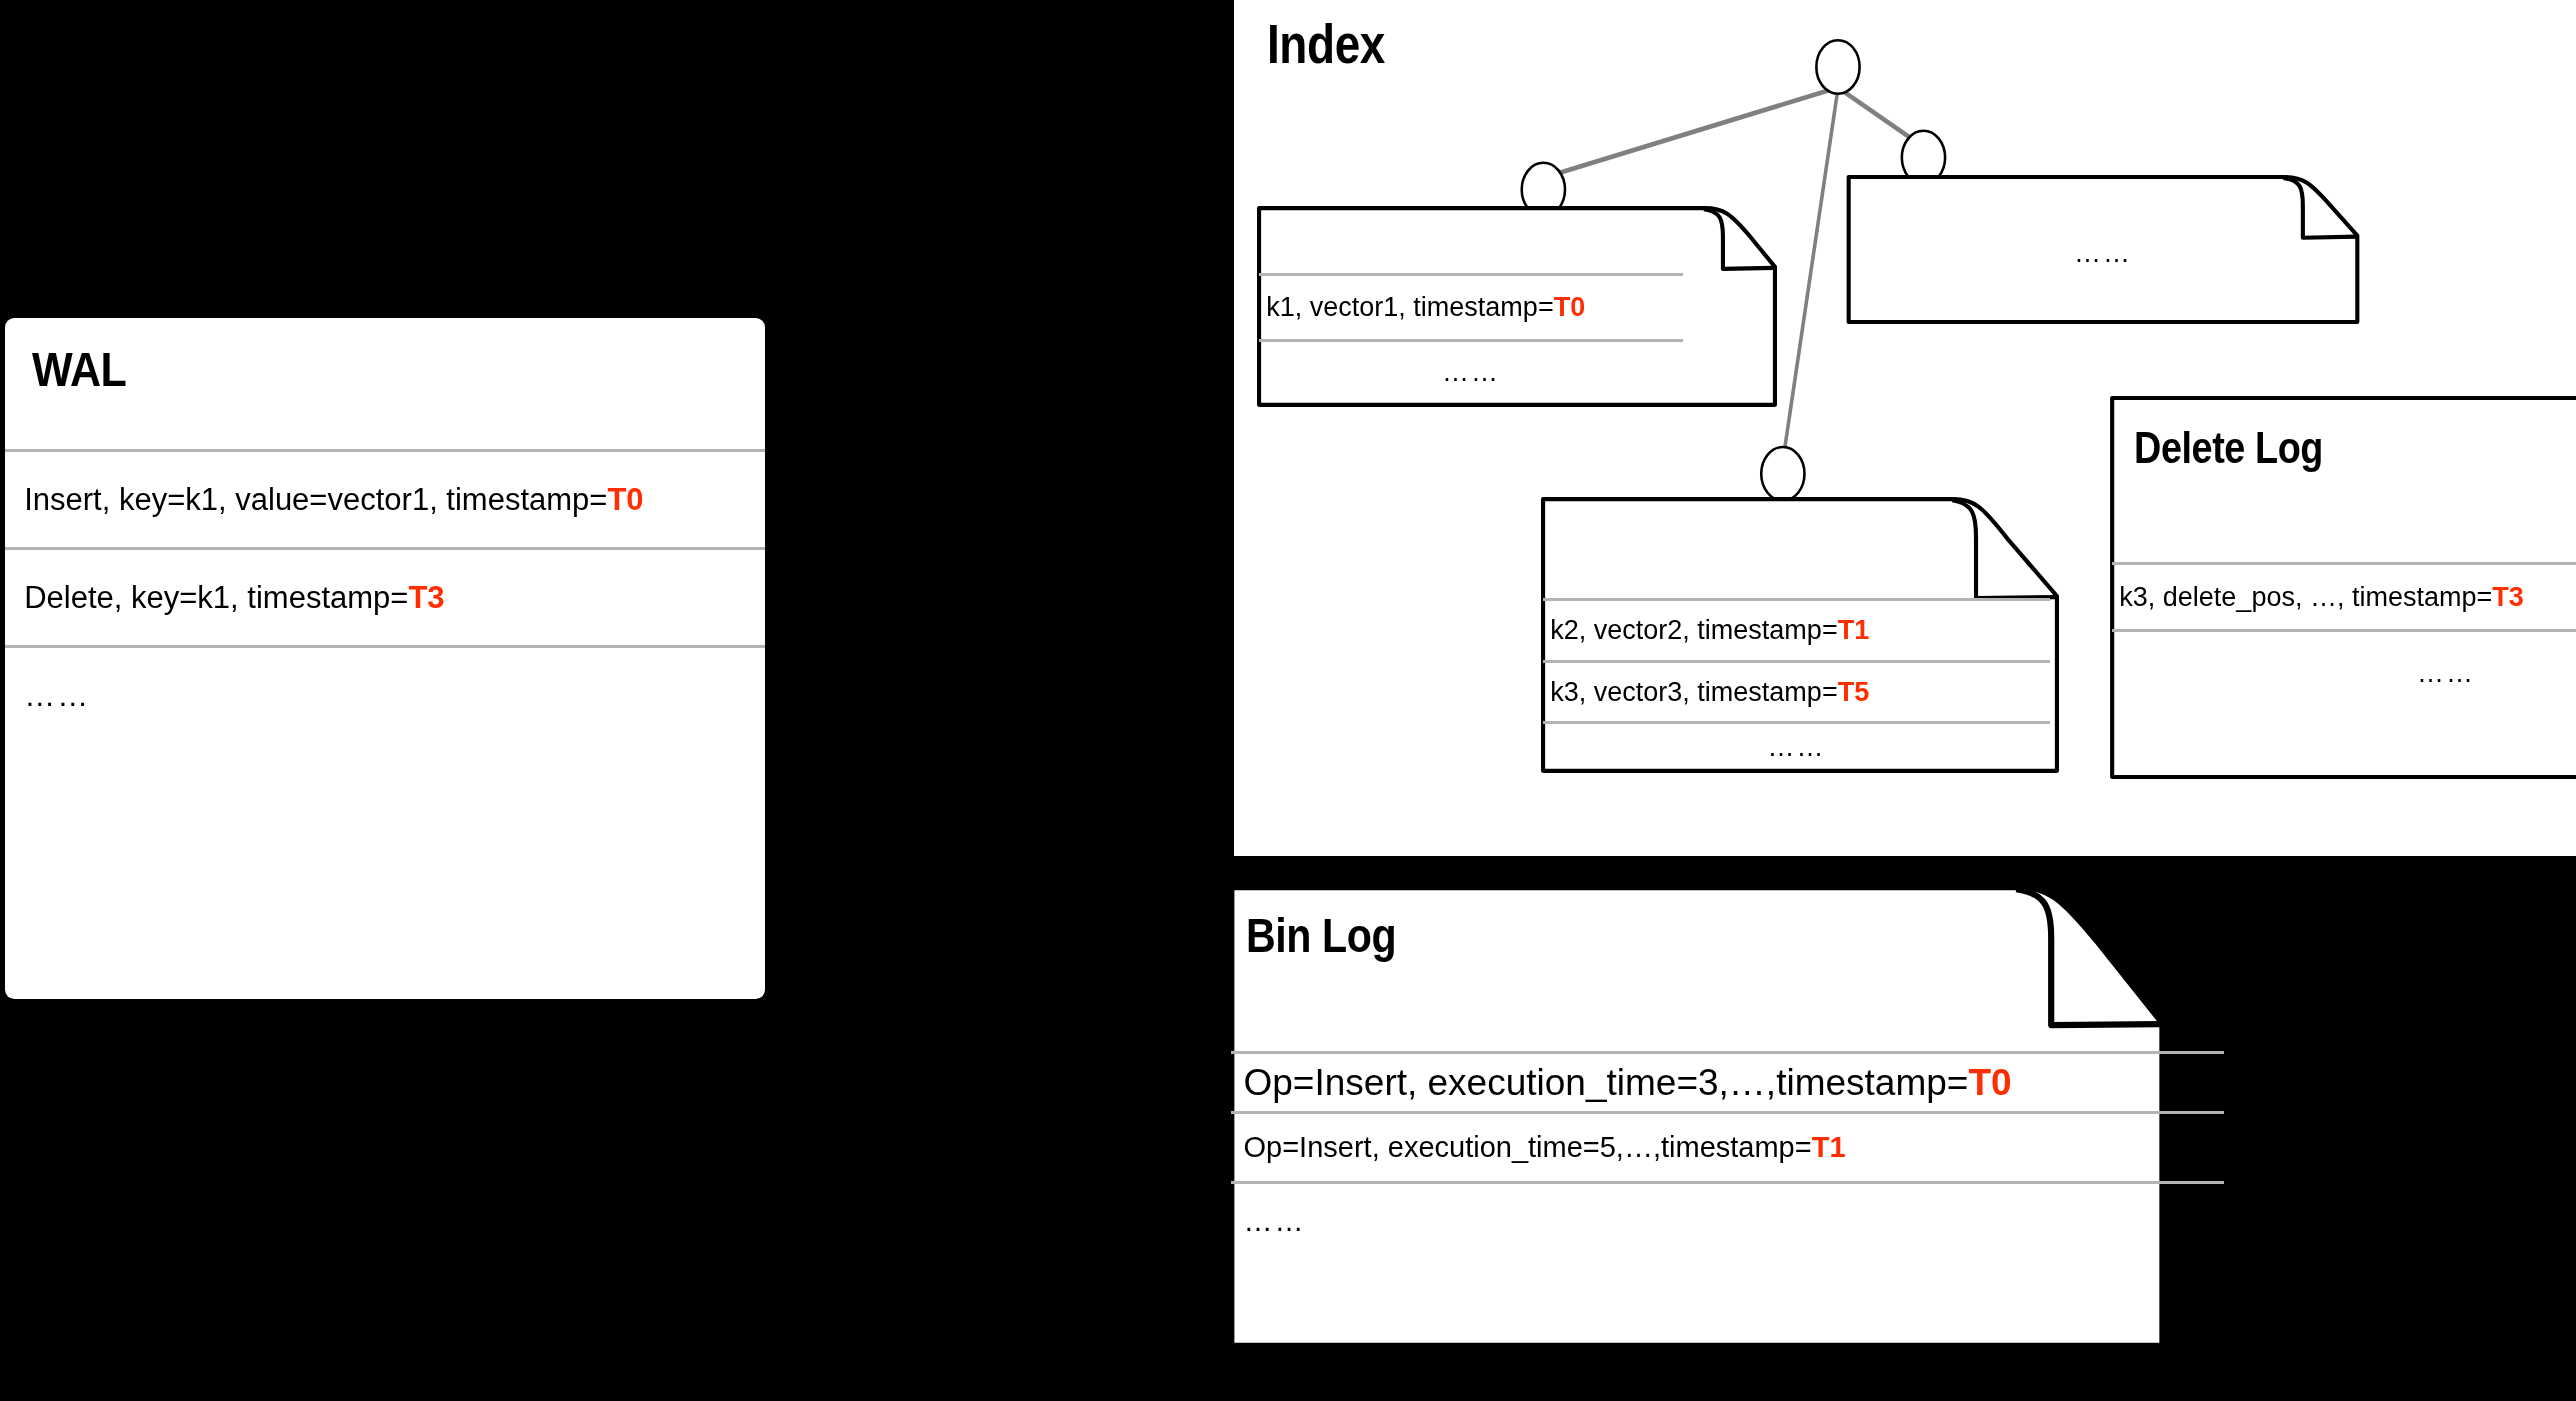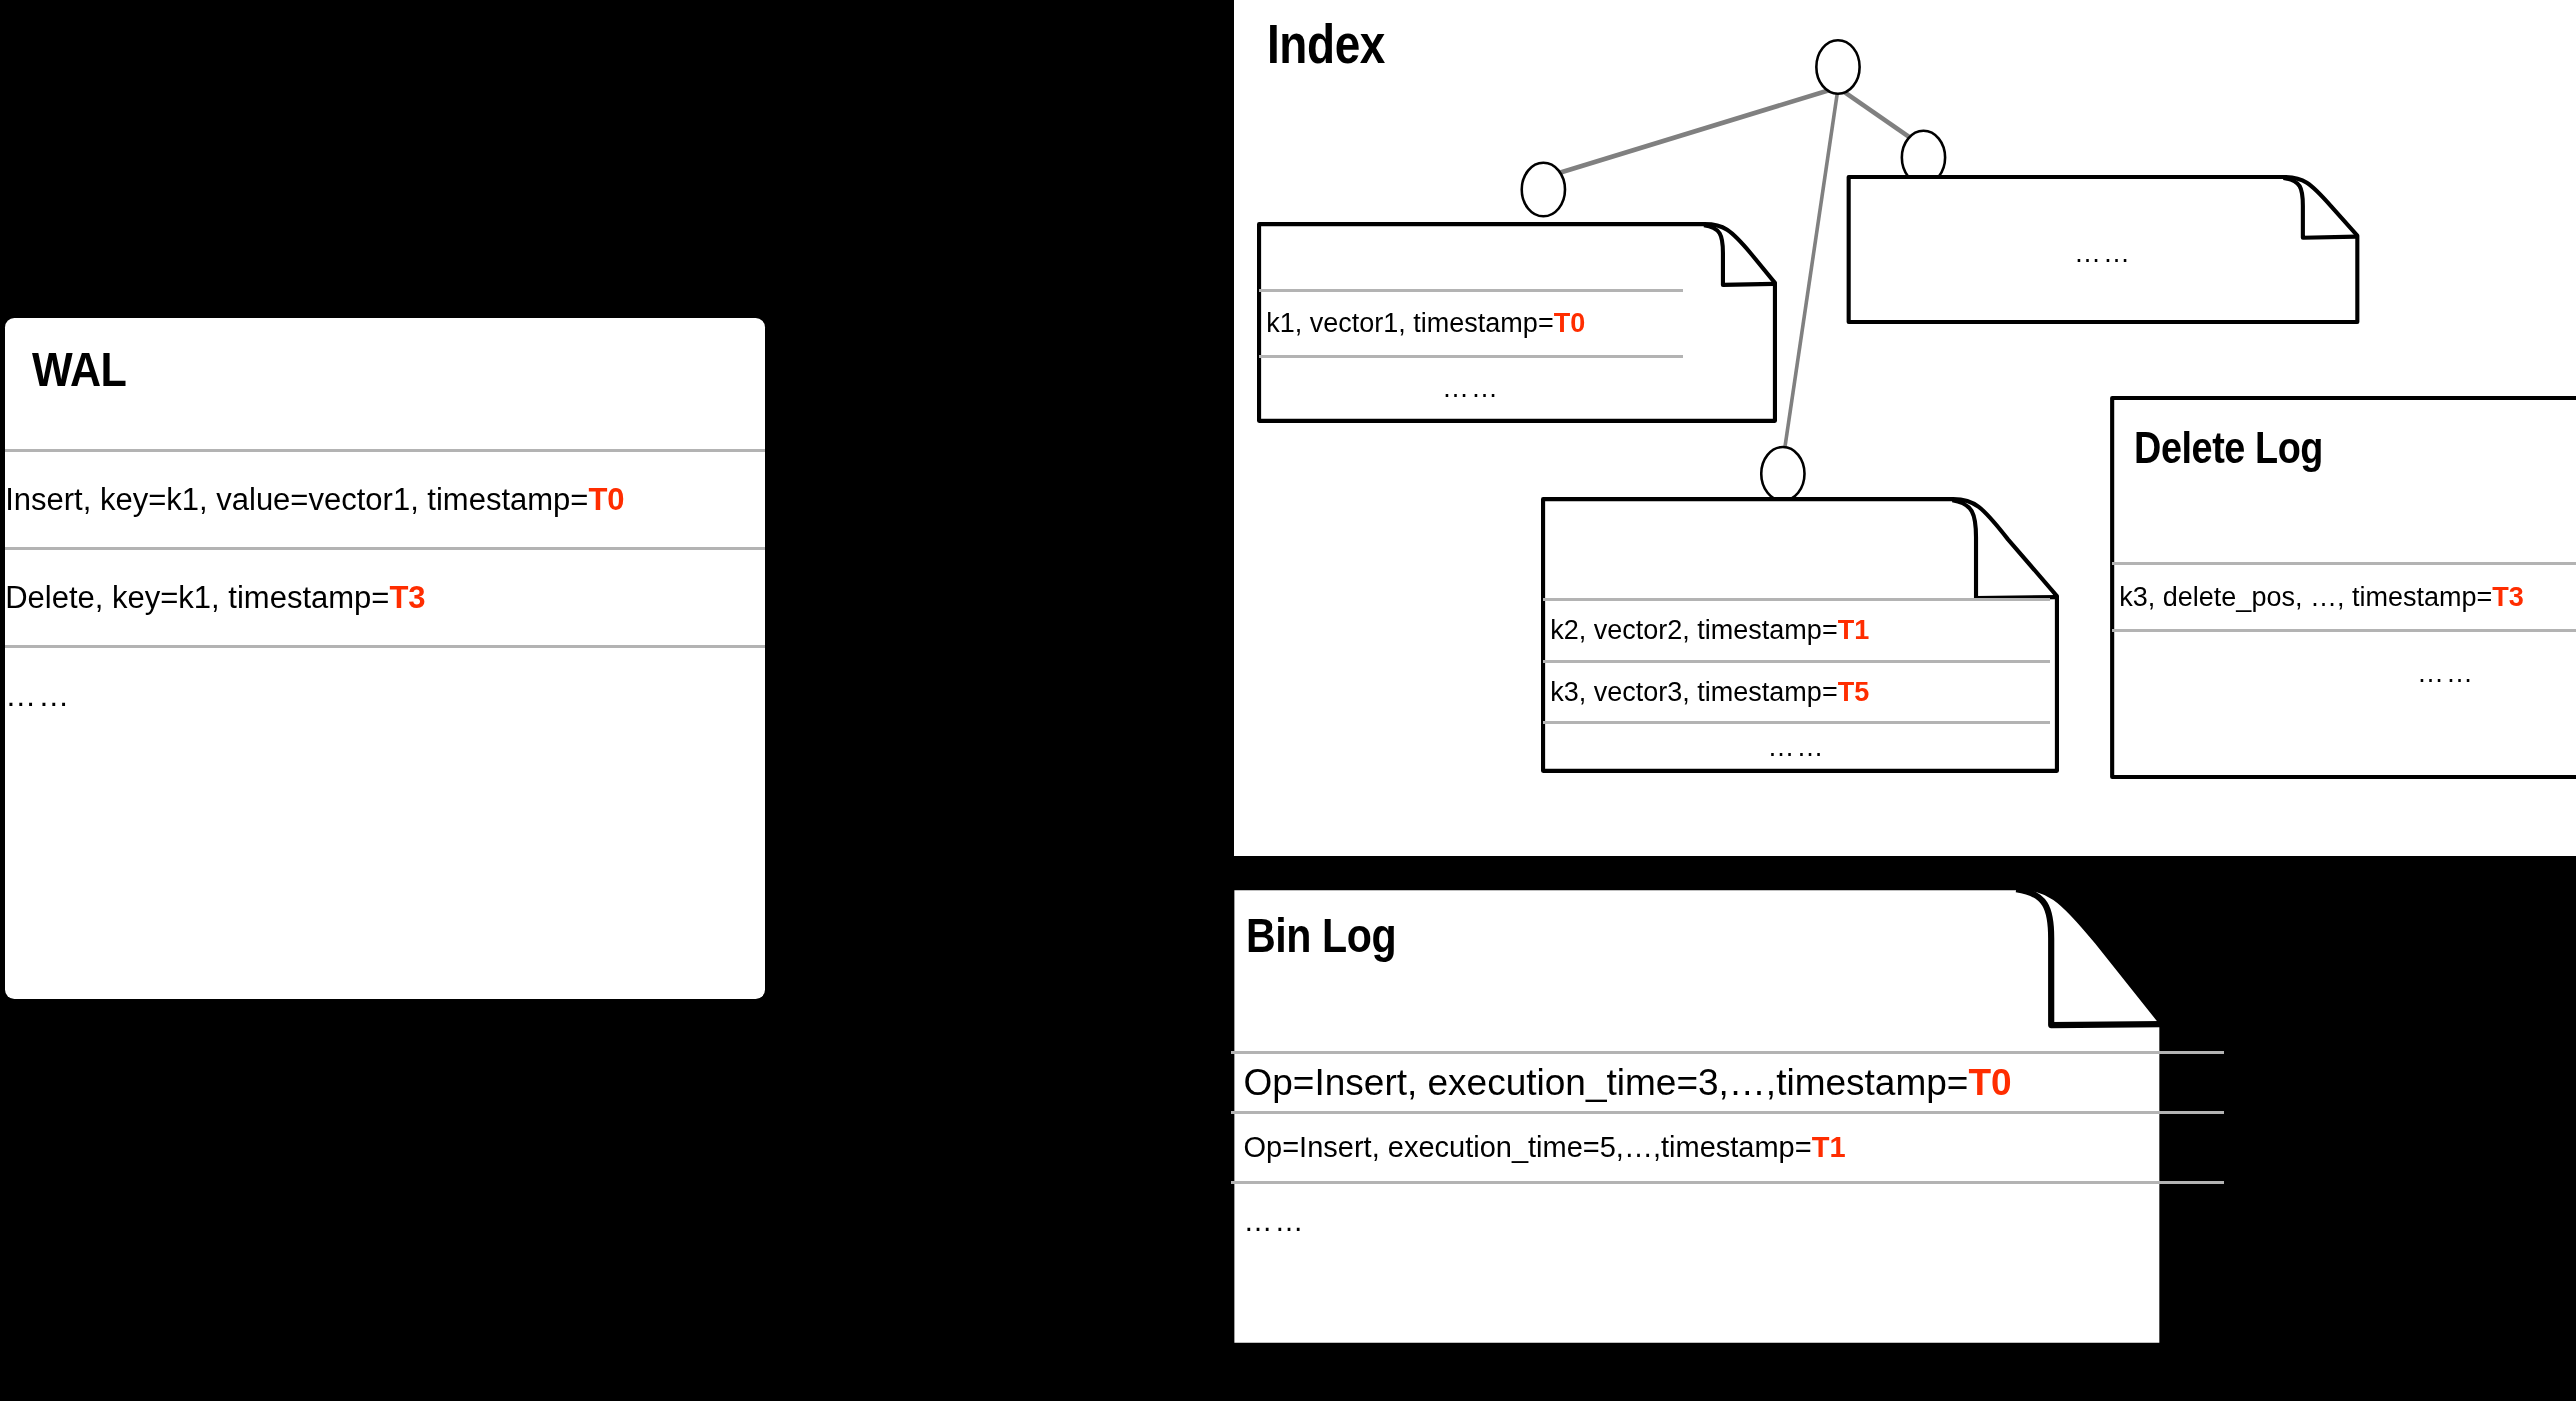--- a/index.html
+++ b/index.html
@@ -26,21 +26,21 @@
     letter-spacing:-0.5px;
     transform:scaleX(0.88);transform-origin:left top;
   }
   .wal-rows{position:absolute;left:0;top:131px;width:100%;}
   .wal-row{
     position:relative;height:98px;
     border-top:3.6px solid #b3b3b3;
     box-sizing:border-box;
   }
   .wal-row .txt{
-    position:absolute;left:0;top:50%;transform:translateY(-50%);
+    position:absolute;left:19px;top:50%;transform:translateY(-50%);
     font-size:31px;color:#000;white-space:nowrap;
   }
   .wal-row .txt .ts{color:#ff2d00;font-weight:bold;}
   .wal-row.ellipsis .txt{font-size:31px;letter-spacing:2.1px;}
 
   
   #index-panel{
     left:1234px;top:0px;width:1569px;height:856px;
   }
   .index-title{
@@ -74,21 +74,21 @@
   .doc-title{
     position:absolute;font-size:45px;font-weight:bold;color:#000;
     transform:scaleX(0.84);transform-origin:left top;letter-spacing:-0.5px;
   }
   .plain-ellipsis{
     position:absolute;width:100%;text-align:center;
     font-size:27px;color:#000;letter-spacing:2.1px;
   }
 
   
-  #card-k1{left:23px;top:206px;width:428px;height:201px;margin-top:16px;}
+  #card-k1{left:23px;top:206px;width:428px;height:201px;}
   #card-dots{left:612px;top:175px;width:514px;height:149px;}
   #card-k2k3{left:307px;top:497px;width:518px;height:276px;}
   #card-delete{left:876px;top:396px;width:672px;height:383px;}
 
   
   #binlog{
     left:1229px;top:885px;width:997px;height:463px;
   }
 </style>
 </head>

